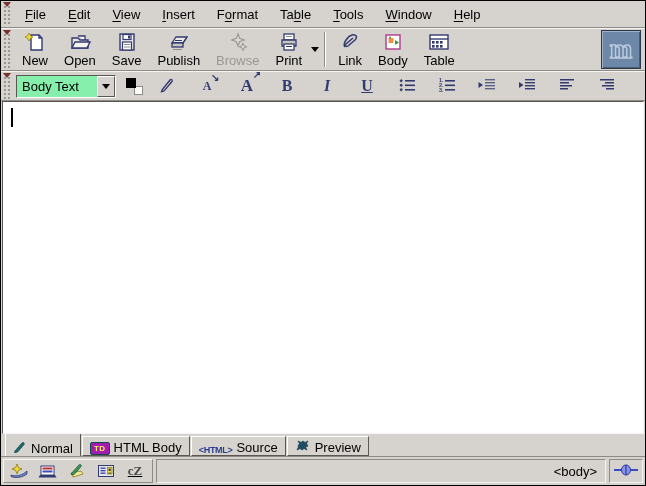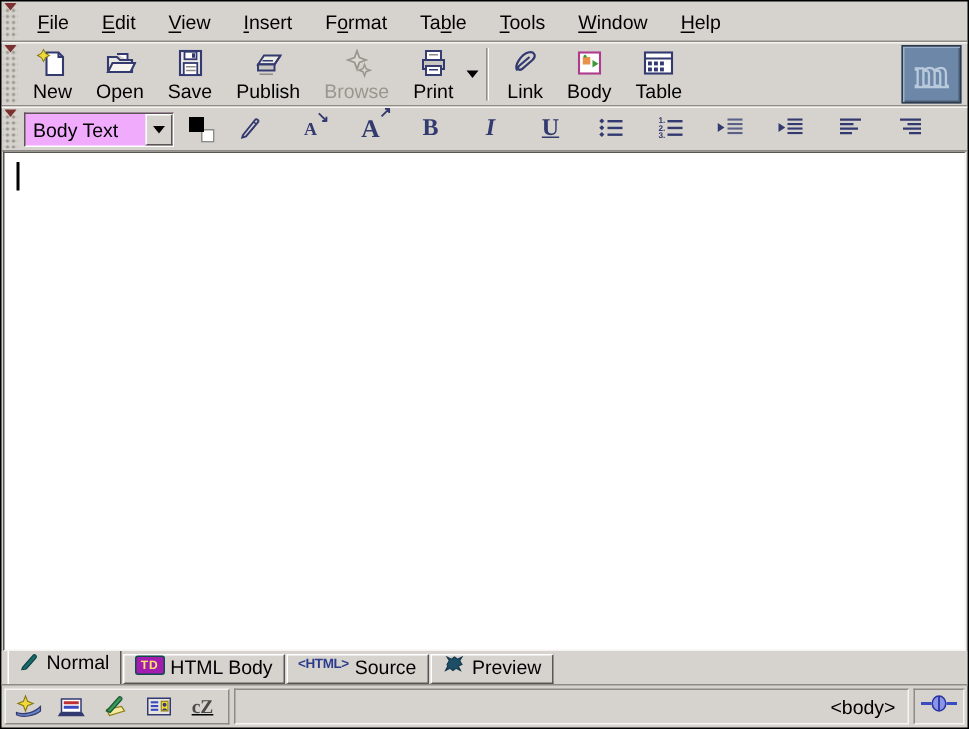--- a/index.html
+++ b/index.html
@@ -51,21 +51,21 @@
     display: flex; align-items: center; justify-content: center; cursor: pointer;
   }
   .throbber span {
     font-family: "Liberation Serif", serif; font-weight: bold; font-size: 27px; line-height: 1;
     color: #6d87a8; text-shadow: none;
     -webkit-text-stroke: 1.5px #b9c9dc;
   }
   
   .formatbar { height: 30px; font-size: 13px; }
   .combo { display: flex; align-items: stretch; height: 23px; margin-left: 2px;
-           border: 1px solid; border-color: #5a5753 #fff #fff #5a5753; background: #f0abfc; cursor: pointer; }
+           border: 1px solid; border-color: #5a5753 #fff #fff #5a5753; background: #86efac; cursor: pointer; }
   .combo-text { width: 80px; padding: 3px 4px 0 5px; font-size: 13px; color: #000; }
   .combo-btn { width: 18px; background: #d6d3ce; border: 1px solid; border-color: #fff #5a5753 #5a5753 #fff;
                display: flex; align-items: center; justify-content: center; }
   .combo-btn::before { content: ""; border-left: 4px solid transparent; border-right: 4px solid transparent; border-top: 5px solid #000; }
   .fmt-btn { display: flex; align-items: center; justify-content: center;
              min-width: 26px; height: 26px; margin: 0 7px; cursor: pointer; color: #333a70; }
   .fmt-btn.textic { font-family: "Liberation Serif", serif; font-size: 16px; font-weight: bold; }
   .swatch { position: relative; width: 17px; height: 17px; margin: 0 4px 0 10px; cursor: pointer; }
   .swatch .fg { position: absolute; left: 0; top: 0; width: 10px; height: 10px; background: #000; }
   .swatch .bg { position: absolute; right: 0; bottom: 0; width: 9px; height: 9px; background: #fff; border: 1px solid #8e8b85; }
@@ -75,21 +75,21 @@
   .editarea {
     flex: 1; margin: 0 1px; background: #fff; position: relative;
     border: 1px solid; border-color: #5a5753 #f5f4f2 #f5f4f2 #5a5753;
     cursor: text;
   }
   .caret { position: absolute; left: 8px; top: 6px; width: 2px; height: 19px; background: #000; }
   
   .tabbar { height: 23px; display: flex; align-items: flex-end; padding-left: 4px;
             border-bottom: 1px solid #8e8b85; background: #d6d3ce; }
   .tab {
-    display: flex; align-items: flex-start; gap: 4px;
+    display: flex; align-items: flex-end; gap: 4px;
     height: 20px; padding: 0 7px; font-size: 13px; color: #000;
     border: 1px solid #5a5753; border-top-color: #fff; border-left-color: #fff;
     background: #d6d3ce; cursor: pointer; margin-right: 1px;
   }
   .tab.active { height: 23px; border-bottom: none; font-weight: normal; }
   .tagbox { background: #a21caf; color: #ffe96a; font-size: 8px; font-weight: bold;
             padding: 1px 3px; border: 1px solid #0f4a4c; border-radius: 2px; letter-spacing: 0.5px; }
   .srctag { color: #2b3c8c; font-size: 9px; font-weight: bold; letter-spacing: -0.3px; }
   
   .statusbar { height: 28px; display: flex; align-items: stretch; padding: 2px; gap: 3px; }

